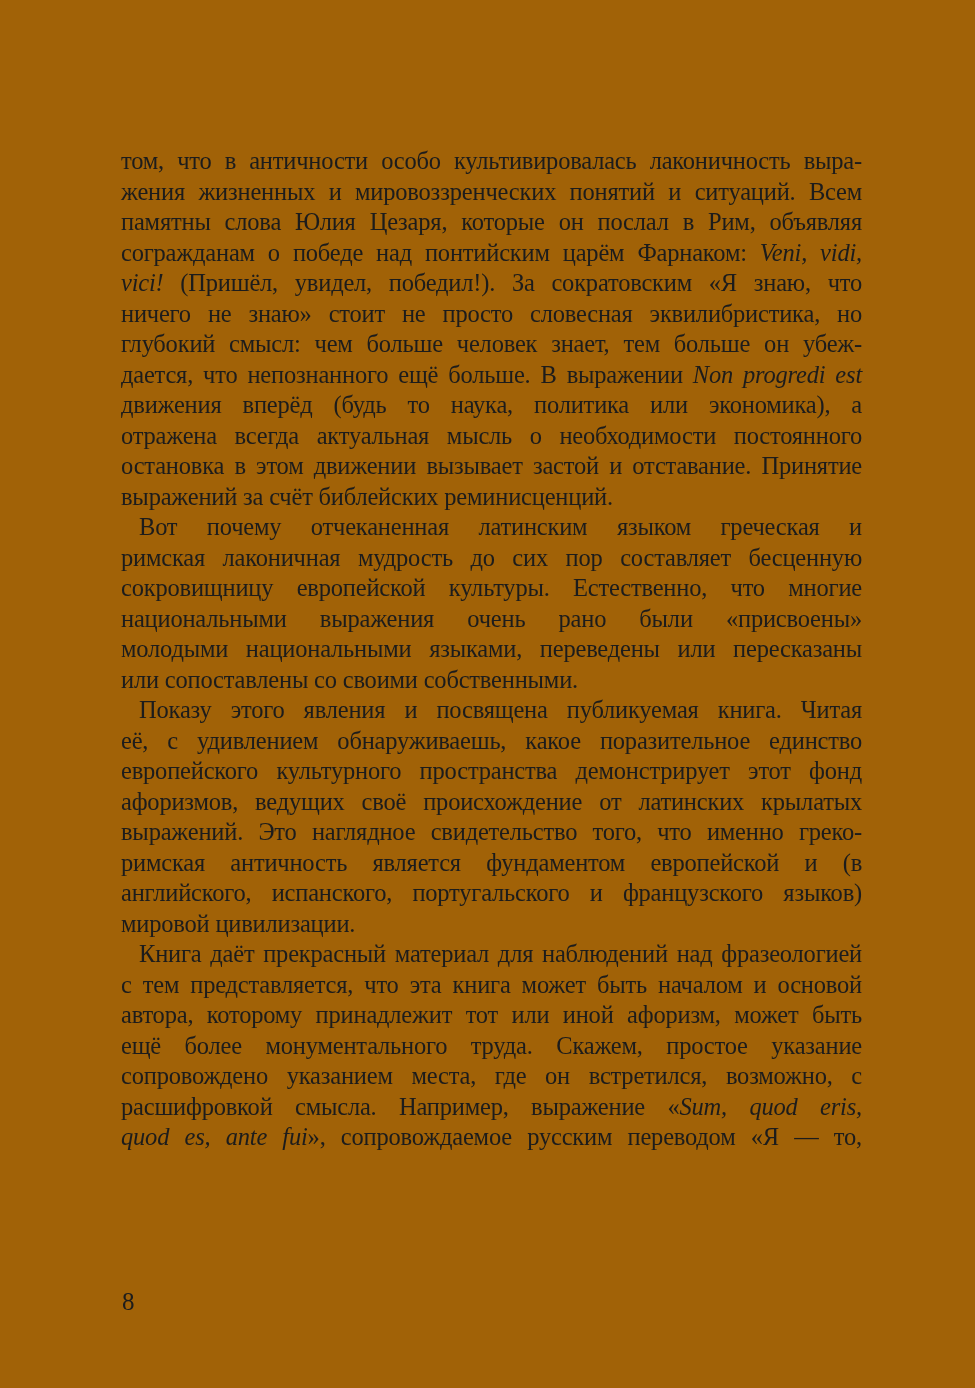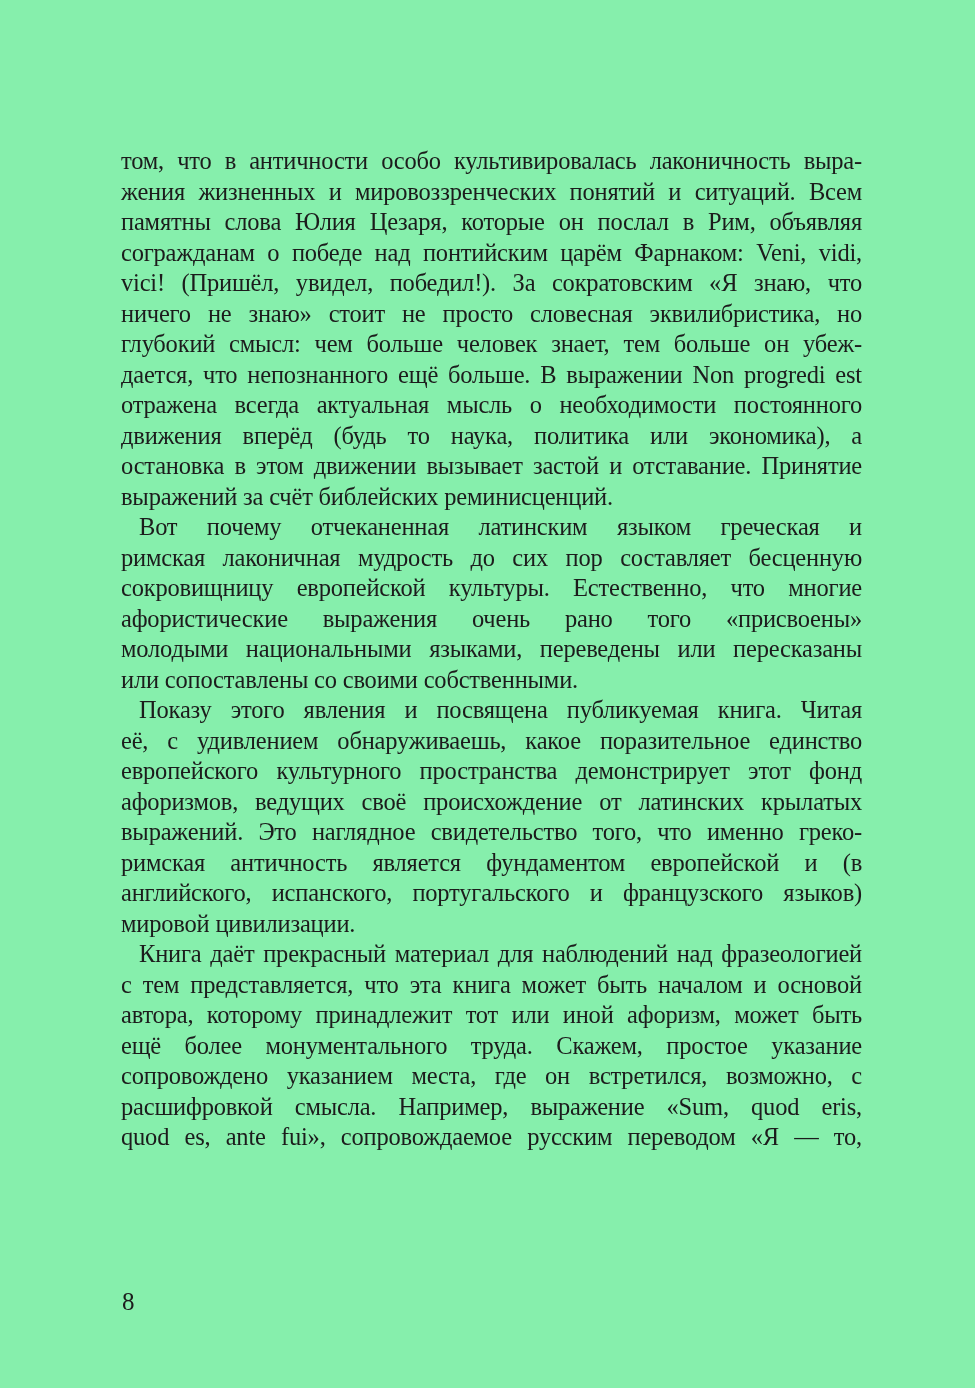--- a/index.html
+++ b/index.html
@@ -11,21 +11,21 @@
     width: 975px;
     height: 1388px;
     position: relative;
     font-family: "Liberation Serif", "DejaVu Serif", serif;
     color: #1c1c1c;
     overflow: hidden;
   }
   .book-page {
     position: absolute;
     inset: 0;
-    background: #86efac;
+    background: #a16207;
   }
   .text-block {
     position: absolute;
     left: 121px;
     top: 146px;
     width: 741px;
   }
   .line {
     font-size: 24.5px;
     line-height: 30.5px;
@@ -37,20 +37,21 @@
   }
   .line.left {
     text-align: left;
     text-align-last: left;
     -moz-text-align-last: left;
   }
   .line.indent {
     padding-left: 18px;
   }
   .lat {
+    font-style: italic;
   }
   .page-number {
     position: absolute;
     left: 122px;
     top: 1287px;
     font-size: 25px;
     line-height: 30px;
     color: #1c1c1c;
   }
 </style>
@@ -60,28 +61,28 @@
 <div class="book-page">
   <div class="text-block">
       <div class="line"><span>том, что в античности особо культивировалась лаконичность выра-</span></div>
       <div class="line"><span>жения жизненных и мировоззренческих понятий и ситуаций. Всем</span></div>
       <div class="line"><span>памятны слова Юлия Цезаря, которые он послал в Рим, объявляя</span></div>
       <div class="line"><span>согражданам о победе над понтийским царём Фарнаком: </span><span class="lat">Veni, vidi,</span></div>
       <div class="line"><span class="lat">vici!</span><span> (Пришёл, увидел, победил!). За сократовским «Я знаю, что</span></div>
       <div class="line"><span>ничего не знаю» стоит не просто словесная эквилибристика, но</span></div>
       <div class="line"><span>глубокий смысл: чем больше человек знает, тем больше он убеж-</span></div>
       <div class="line"><span>дается, что непознанного ещё больше. В выражении </span><span class="lat">Non progredi est</span></div>
+      <div class="line"><span>движения вперёд (будь то наука, политика или экономика), а</span></div>
       <div class="line"><span>отражена всегда актуальная мысль о необходимости постоянного</span></div>
-      <div class="line"><span>движения вперёд (будь то наука, политика или экономика), а</span></div>
       <div class="line"><span>остановка в этом движении вызывает застой и отставание. Принятие</span></div>
       <div class="line left"><span>выражений за счёт библейских реминисценций.</span></div>
       <div class="line indent"><span>Вот почему отчеканенная латинским языком греческая и</span></div>
       <div class="line"><span>римская лаконичная мудрость до сих пор составляет бесценную</span></div>
       <div class="line"><span>сокровищницу европейской культуры. Естественно, что многие</span></div>
-      <div class="line"><span>афористические выражения очень рано того «присвоены»</span></div>
+      <div class="line"><span>национальными выражения очень рано были «присвоены»</span></div>
       <div class="line"><span>молодыми национальными языками, переведены или пересказаны</span></div>
       <div class="line left"><span>или сопоставлены со своими собственными.</span></div>
       <div class="line indent"><span>Показу этого явления и посвящена публикуемая книга. Читая</span></div>
       <div class="line"><span>её, с удивлением обнаруживаешь, какое поразительное единство</span></div>
       <div class="line"><span>европейского культурного пространства демонстрирует этот фонд</span></div>
       <div class="line"><span>афоризмов, ведущих своё происхождение от латинских крылатых</span></div>
       <div class="line"><span>выражений. Это наглядное свидетельство того, что именно греко-</span></div>
       <div class="line"><span>римская античность является фундаментом европейской и (в</span></div>
       <div class="line"><span>английского, испанского, португальского и французского языков)</span></div>
       <div class="line left"><span>мировой цивилизации.</span></div>

